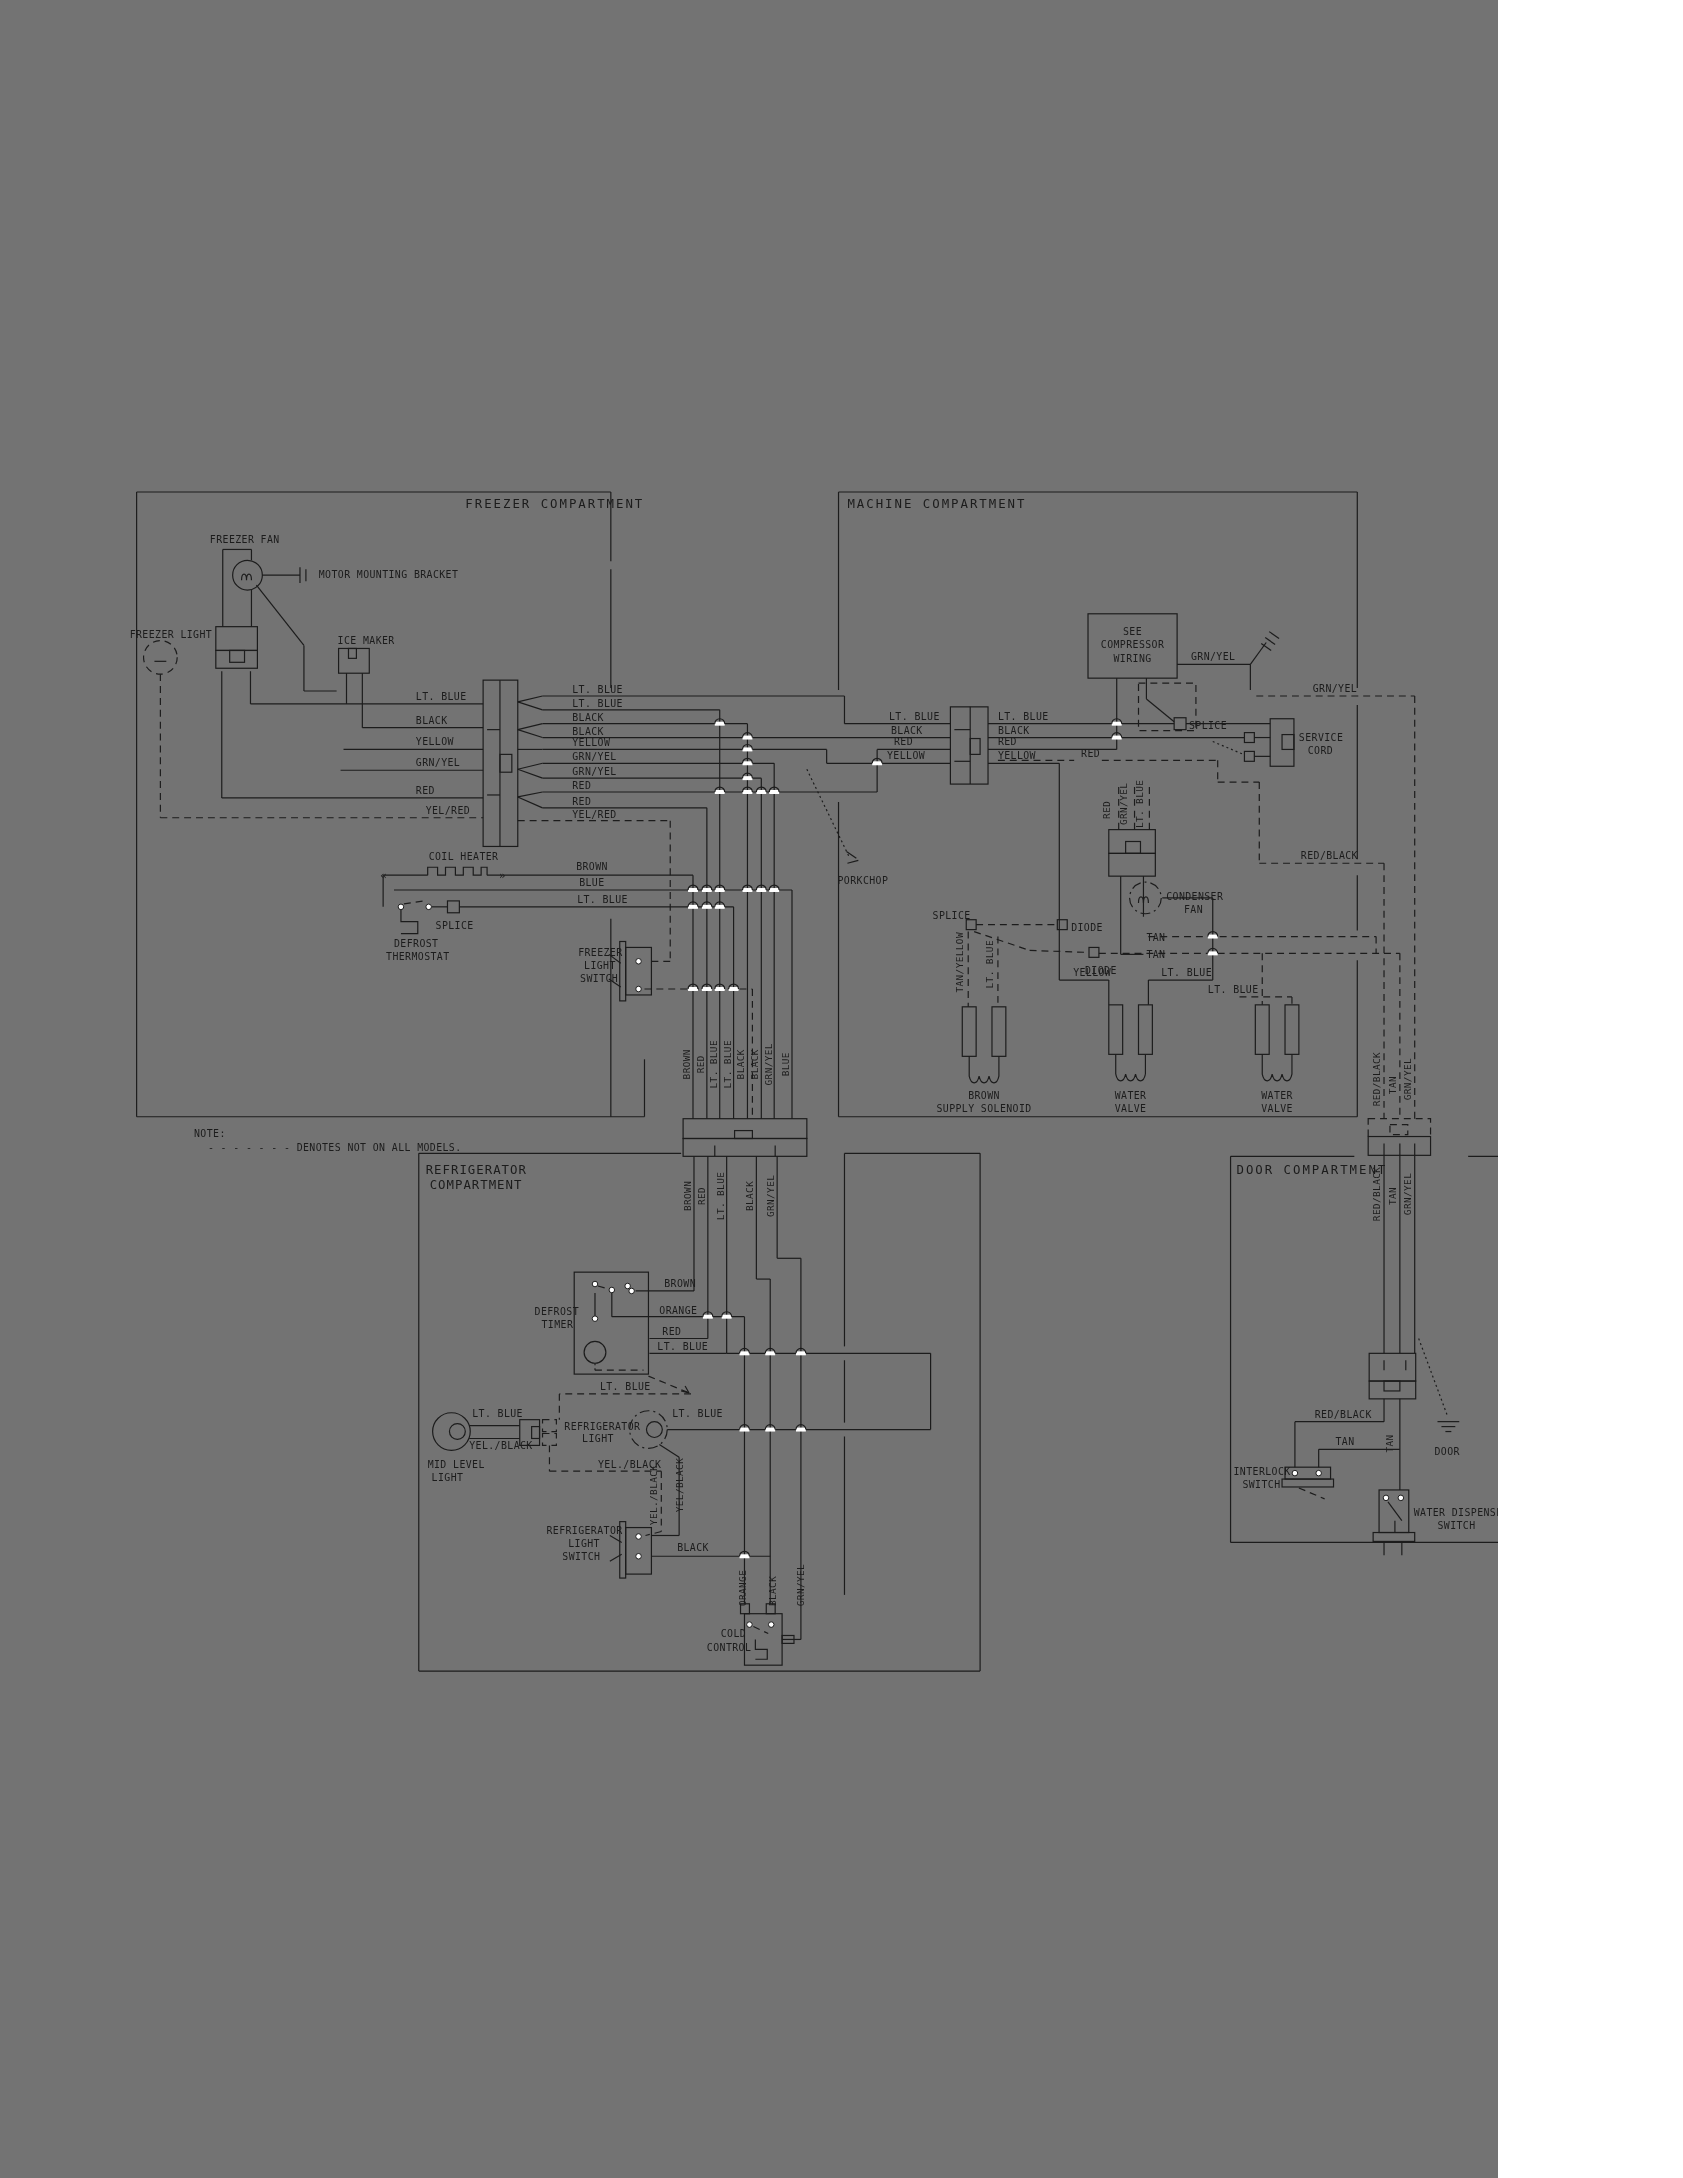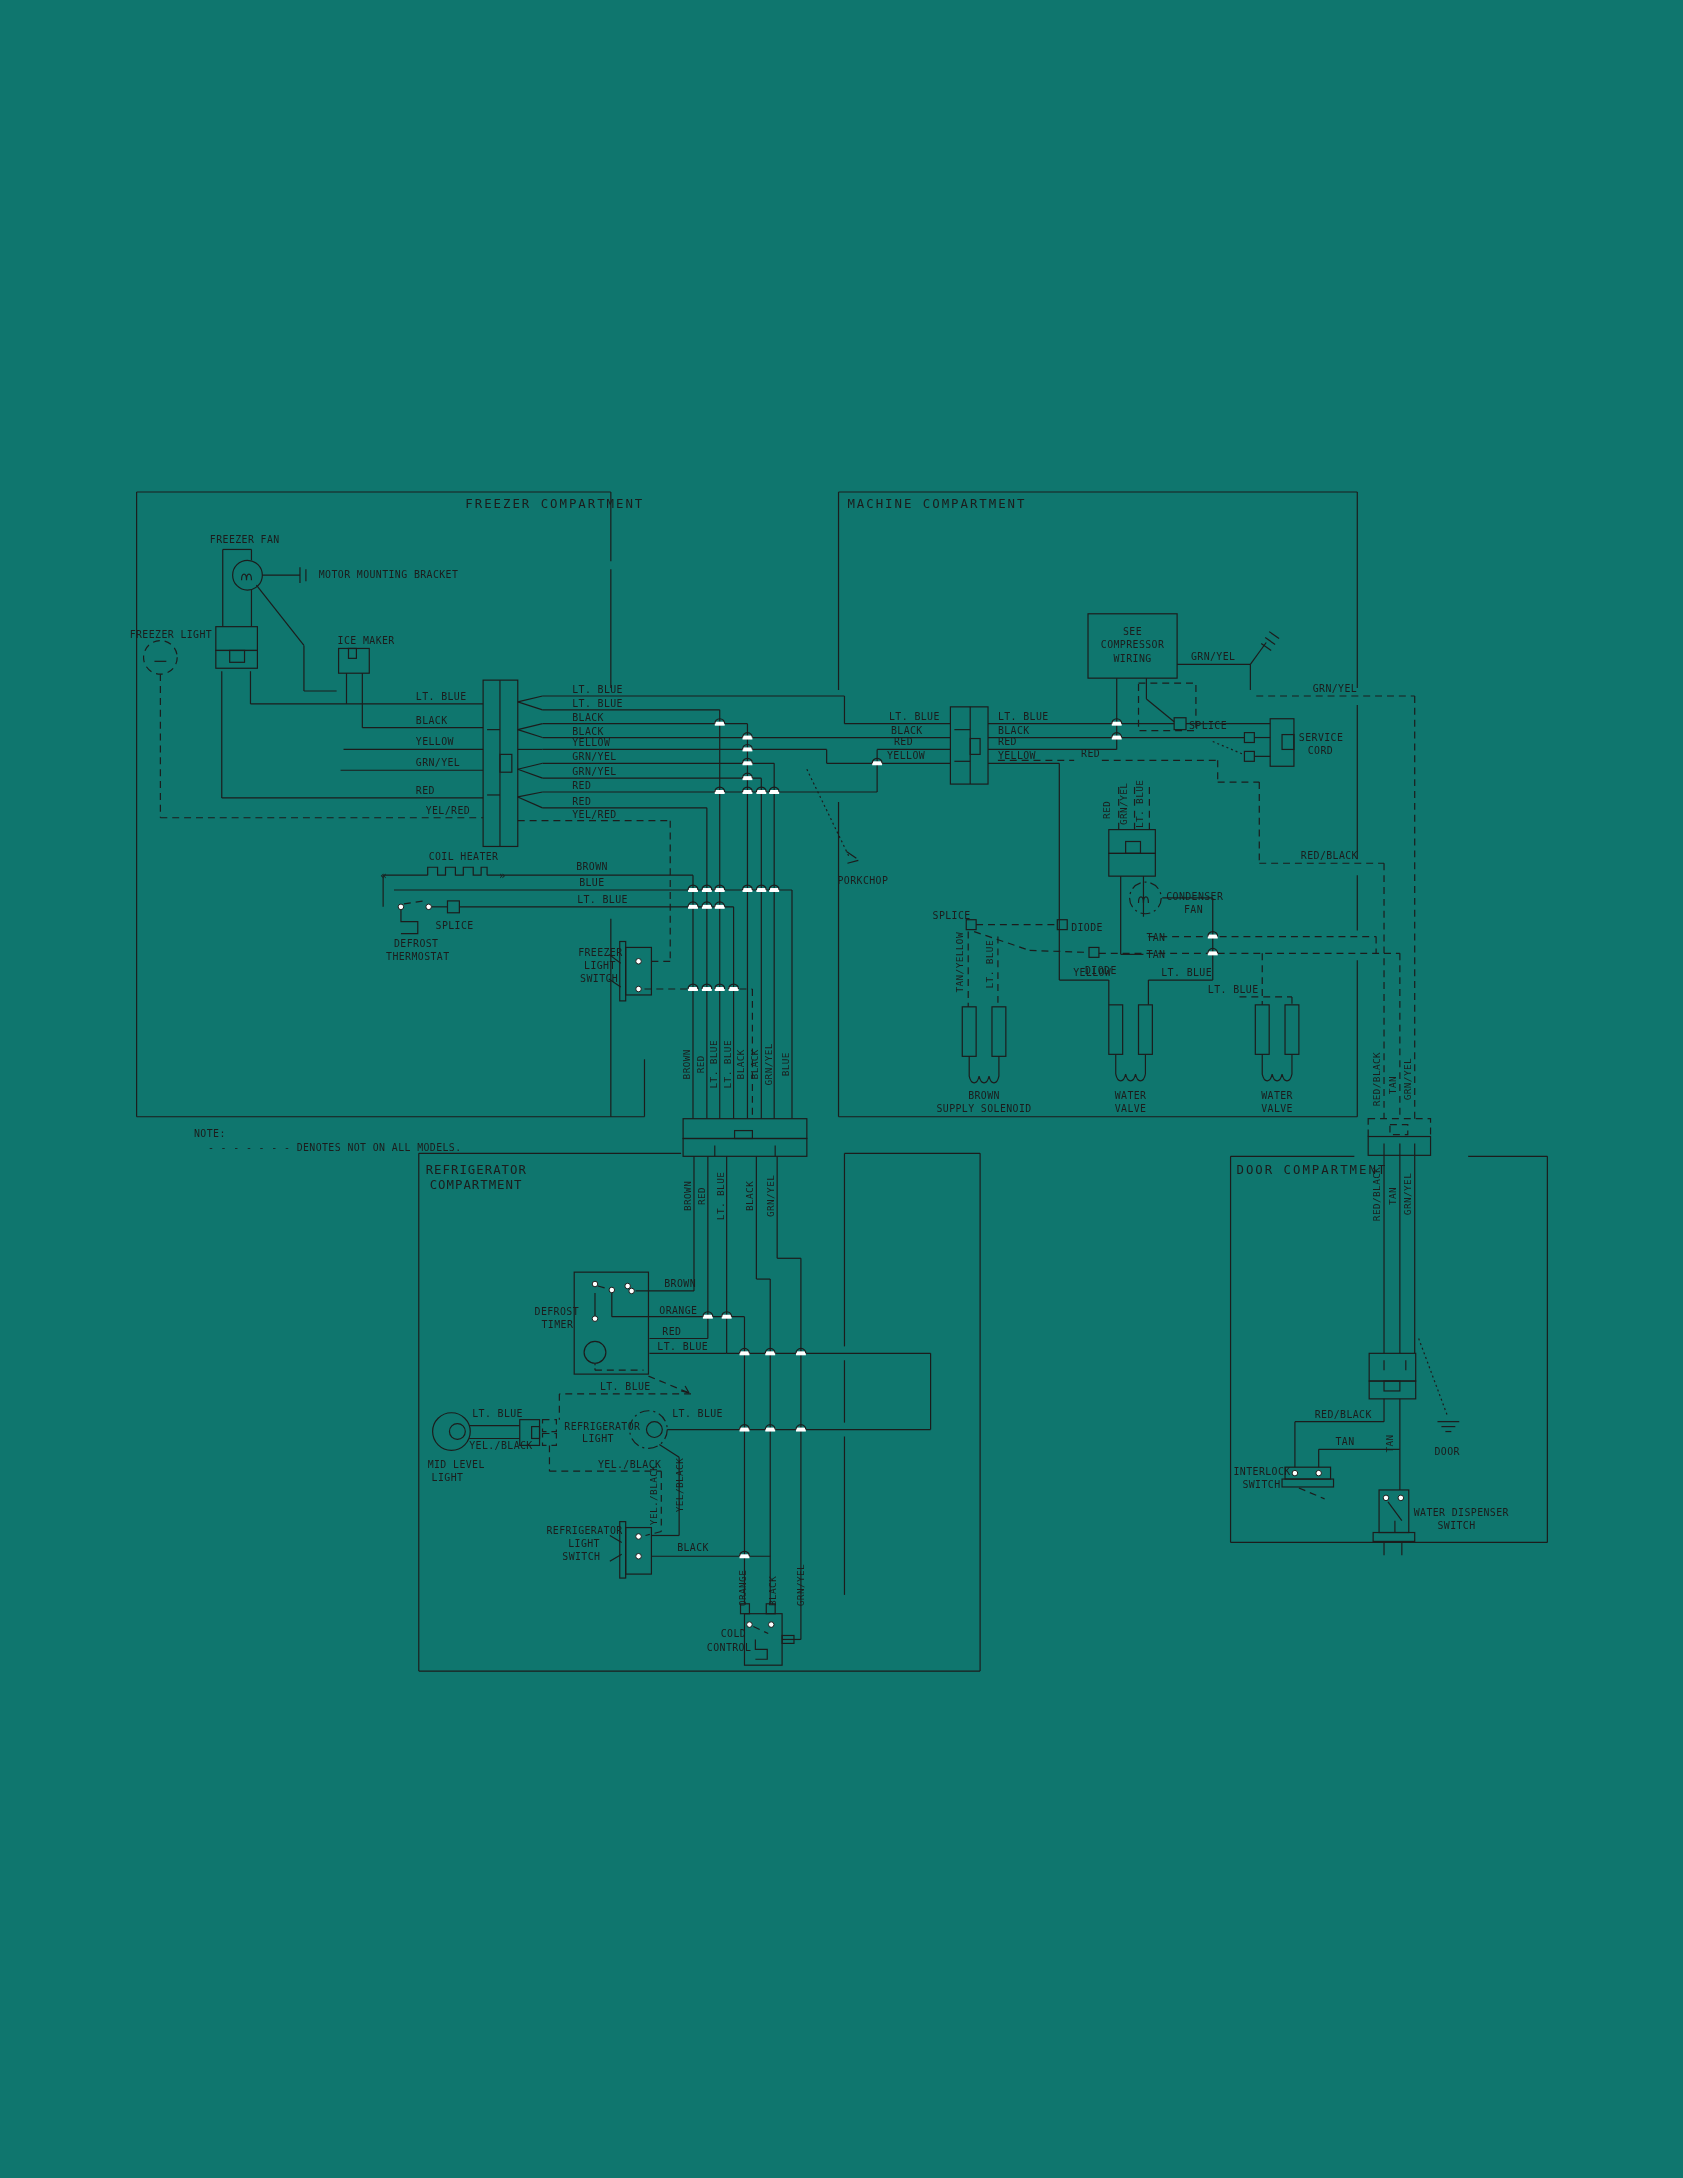--- a/index.html
+++ b/index.html
@@ -1,16 +1,16 @@
 <!DOCTYPE html>
 <html><head>
 <meta charset="utf-8">
 <style>
   html,body{margin:0;padding:0;background:#ffffff;}
-  #page{position:relative;width:1683px;height:2178px;background:#0f766e;overflow:hidden;}
+  #page{position:relative;width:1498px;height:2178px;background:#737373;overflow:hidden;}
   svg{position:absolute;left:0;top:0;}
   text{font-family:"DejaVu Sans Mono","Liberation Mono",monospace;fill:#1c1c1c;}
 </style>
 </head>
 <body>
 
 <div id="page">
   <svg id="dg" width="1683" height="2178" viewBox="0 0 1700 2200">
       <polyline points="138,497 617,497" fill="none" stroke="#1c1c1c" stroke-width="1.2"></polyline>
       <polyline points="138,497 138,1128" fill="none" stroke="#1c1c1c" stroke-width="1.2"></polyline>

